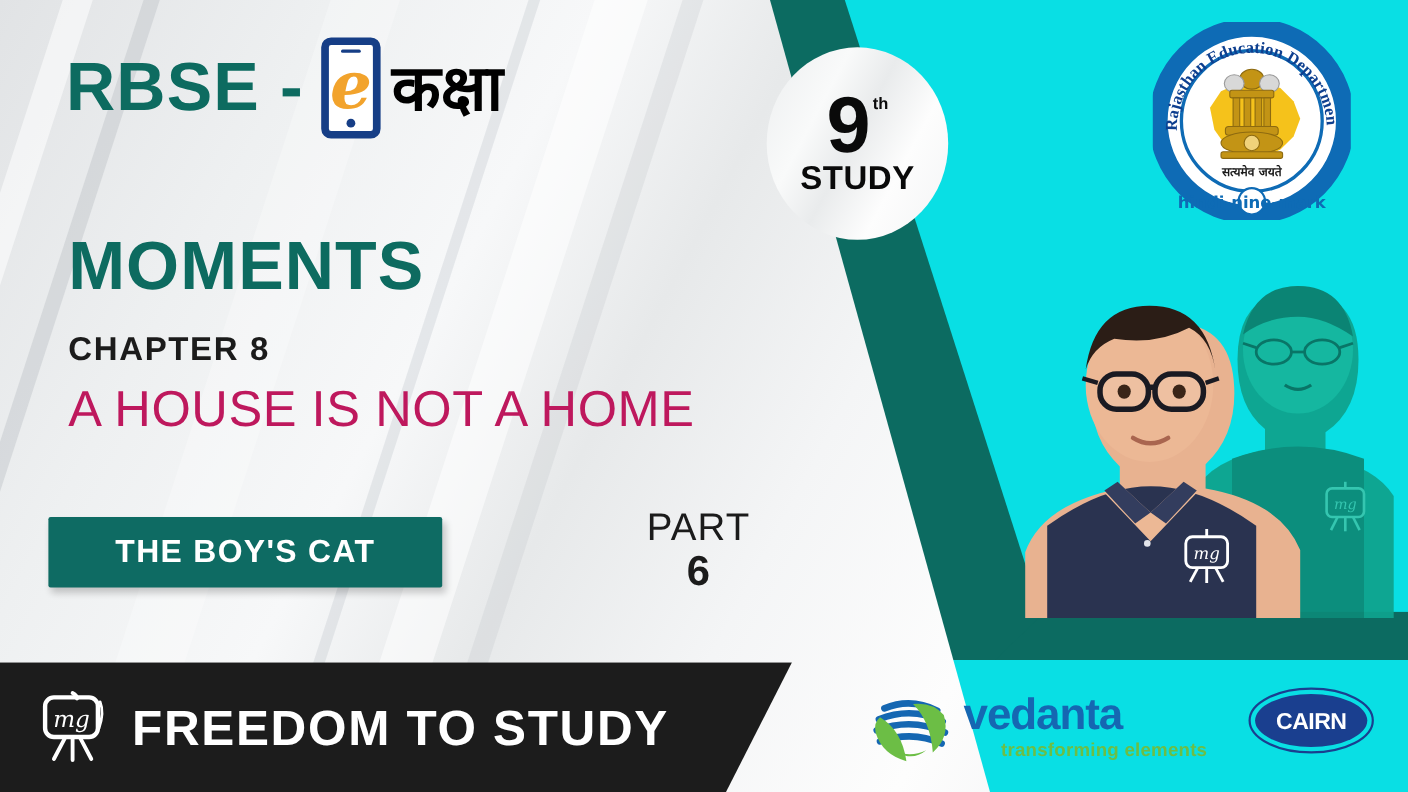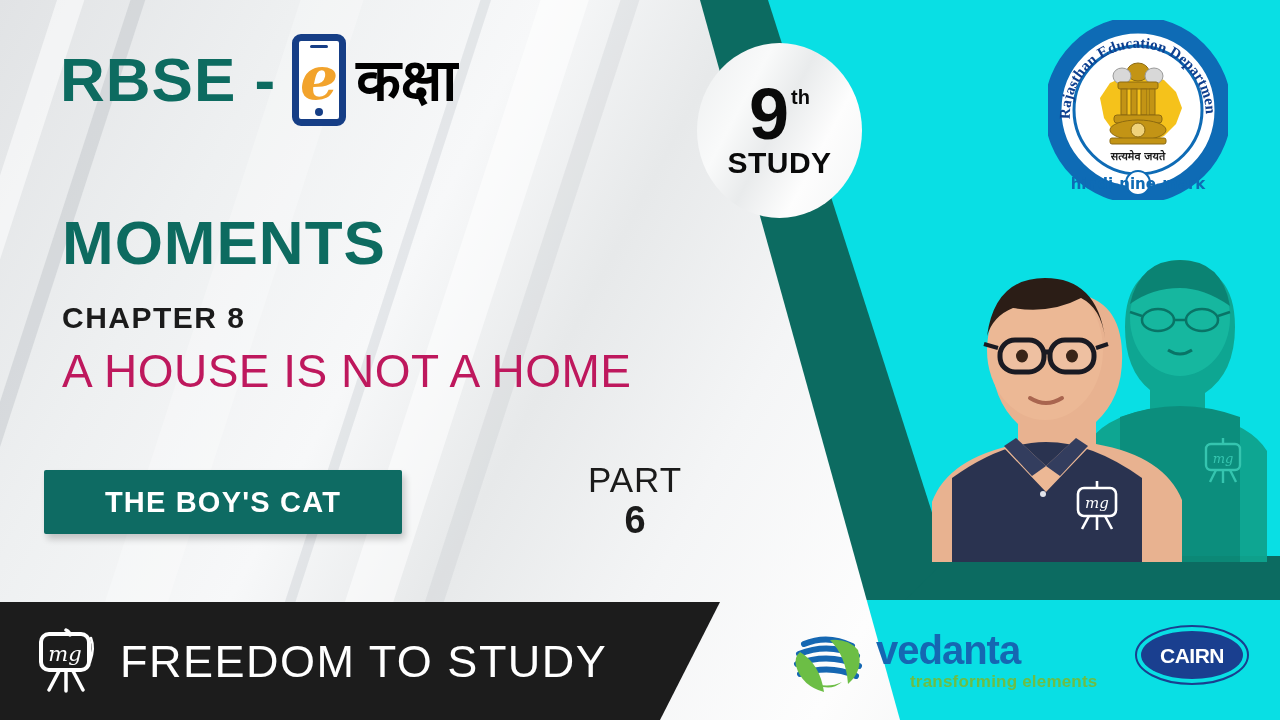--- a/index.html
+++ b/index.html
@@ -80,38 +80,38 @@
   .part-block .p-num{font-size:38px;font-weight:700;color:#1b1b1b;line-height:1.15;}
 
   
   .class-circle{
     position:absolute;left:697px;top:43px;width:165px;height:175px;border-radius:50%;
     background:linear-gradient(118deg,#eceeef 0%,#f9fafa 30%,#e9ebec 48%,#fdfdfd 70%,#f3f4f5 100%);
     display:flex;flex-direction:column;align-items:center;justify-content:center;
   }
   .class-circle .num-row{display:flex;align-items:flex-start;line-height:1;}
   .class-circle .num{font-size:72px;font-weight:700;color:#0a0a0a;line-height:.92;}
-  .class-circle .ord{font-size:20px;font-weight:700;color:#0a0a0a;margin-top:6px;margin-left:2px;}
+  .class-circle .ord{font-size:15px;font-weight:700;color:#0a0a0a;margin-top:6px;margin-left:2px;}
   .class-circle .cls{font-size:30px;font-weight:700;color:#0a0a0a;letter-spacing:.5px;margin-top:-2px;}
 
   
   .seal{position:absolute;left:1048px;top:20px;width:180px;height:180px;}
   .seal svg{display:block;}
 
   
   .teachers{position:absolute;left:930px;top:232px;width:350px;height:330px;overflow:hidden;}
 
   
   .bottom-bar{
     position:absolute;left:0;top:602px;width:760px;height:118px;background:#1c1c1c;
     clip-path:polygon(0px 0px, 720px 0px, 660px 118px, 0px 118px);
   }
   .bb-inner{position:absolute;left:0;top:602px;height:118px;display:flex;align-items:center;gap:22px;padding-left:36px;}
   .freedom{
-    font-size:45px;font-weight:400;color:#ffffff;letter-spacing:1.5px;line-height:1;
+    font-size:45px;font-weight:700;color:#ffffff;letter-spacing:1.5px;line-height:1;
   }
   .mg-logo{width:62px;height:66px;}
 
   
   .sponsors{position:absolute;left:770px;top:602px;width:510px;height:118px;display:flex;align-items:center;}
   .vedanta{position:absolute;left:20px;top:20px;display:flex;align-items:center;gap:10px;}
   .ved-text{display:flex;flex-direction:column;line-height:1;}
   .ved-name{font-size:40px;font-weight:700;color:#1567b2;letter-spacing:-1px;line-height:1;}
   .ved-tag{font-size:17px;font-weight:700;color:#6cbe45;letter-spacing:.2px;margin-top:3px;margin-left:34px;}
   .cairn{position:absolute;left:364px;top:22px;width:116px;height:62px;}

